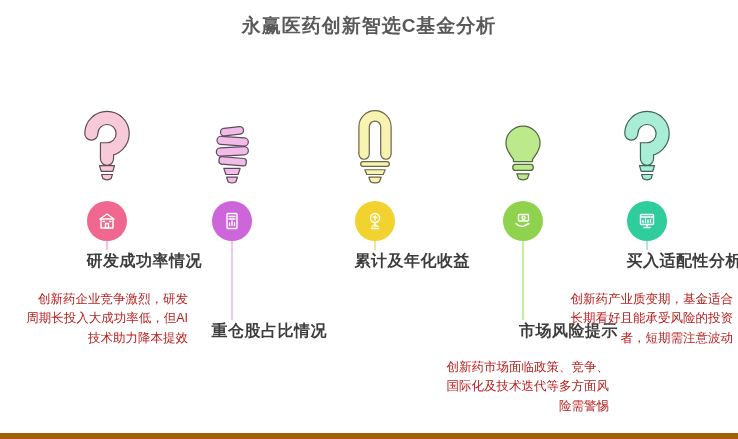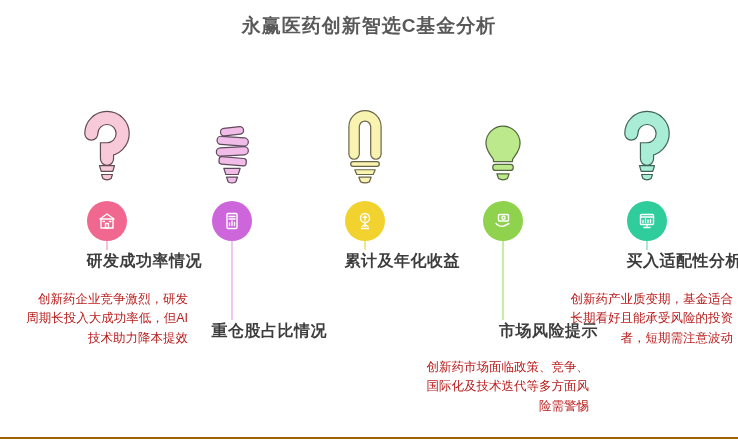--- a/index.html
+++ b/index.html
@@ -1,27 +1,27 @@
 <!DOCTYPE html>
 <html><head>
 <meta charset="utf-8">
 <style>
   html,body{margin:0;padding:0;background:#fff;}
   #canvas{
     position:relative;width:738px;height:439px;background:#ffffff;
     overflow:hidden;font-family:"Liberation Sans","DejaVu Sans",sans-serif;
-    border-bottom:2px solid #a16207;box-sizing:border-box;
+    border-bottom:6px solid #a16207;box-sizing:border-box;
   }
   .page-title{
     position:absolute;top:13px;left:0;width:738px;text-align:center;
     font-size:19px;font-weight:bold;color:#595959;letter-spacing:1px;
   }
   .col{position:absolute;top:105px;width:190px;text-align:right;}
-  .col-1{left:12px;}  .col-2{left:137px;} .col-3{left:270px;}
-  .col-4{left:408px;} .col-5{left:552px;}
+  .col-1{left:12px;}  .col-2{left:137px;} .col-3{left:280px;}
+  .col-4{left:428px;} .col-5{left:552px;}
 
   .bulb{display:block;margin:0 auto;height:92px;width:72px;}
   .tube-outline{fill:none;stroke:var(--bulb_stroke);stroke-linecap:round;}
   .tube-fill{fill:none;stroke:var(--bulb_fill);stroke-linecap:round;}
   .fillable{fill:var(--bulb_fill);stroke:var(--bulb_stroke);stroke-width:1.8;
     stroke-linejoin:round;}
 
   .badge{
     width:40px;height:40px;border-radius:50%;background:var(--circle);
     margin:4px auto 0 auto;display:flex;align-items:center;justify-content:center;

